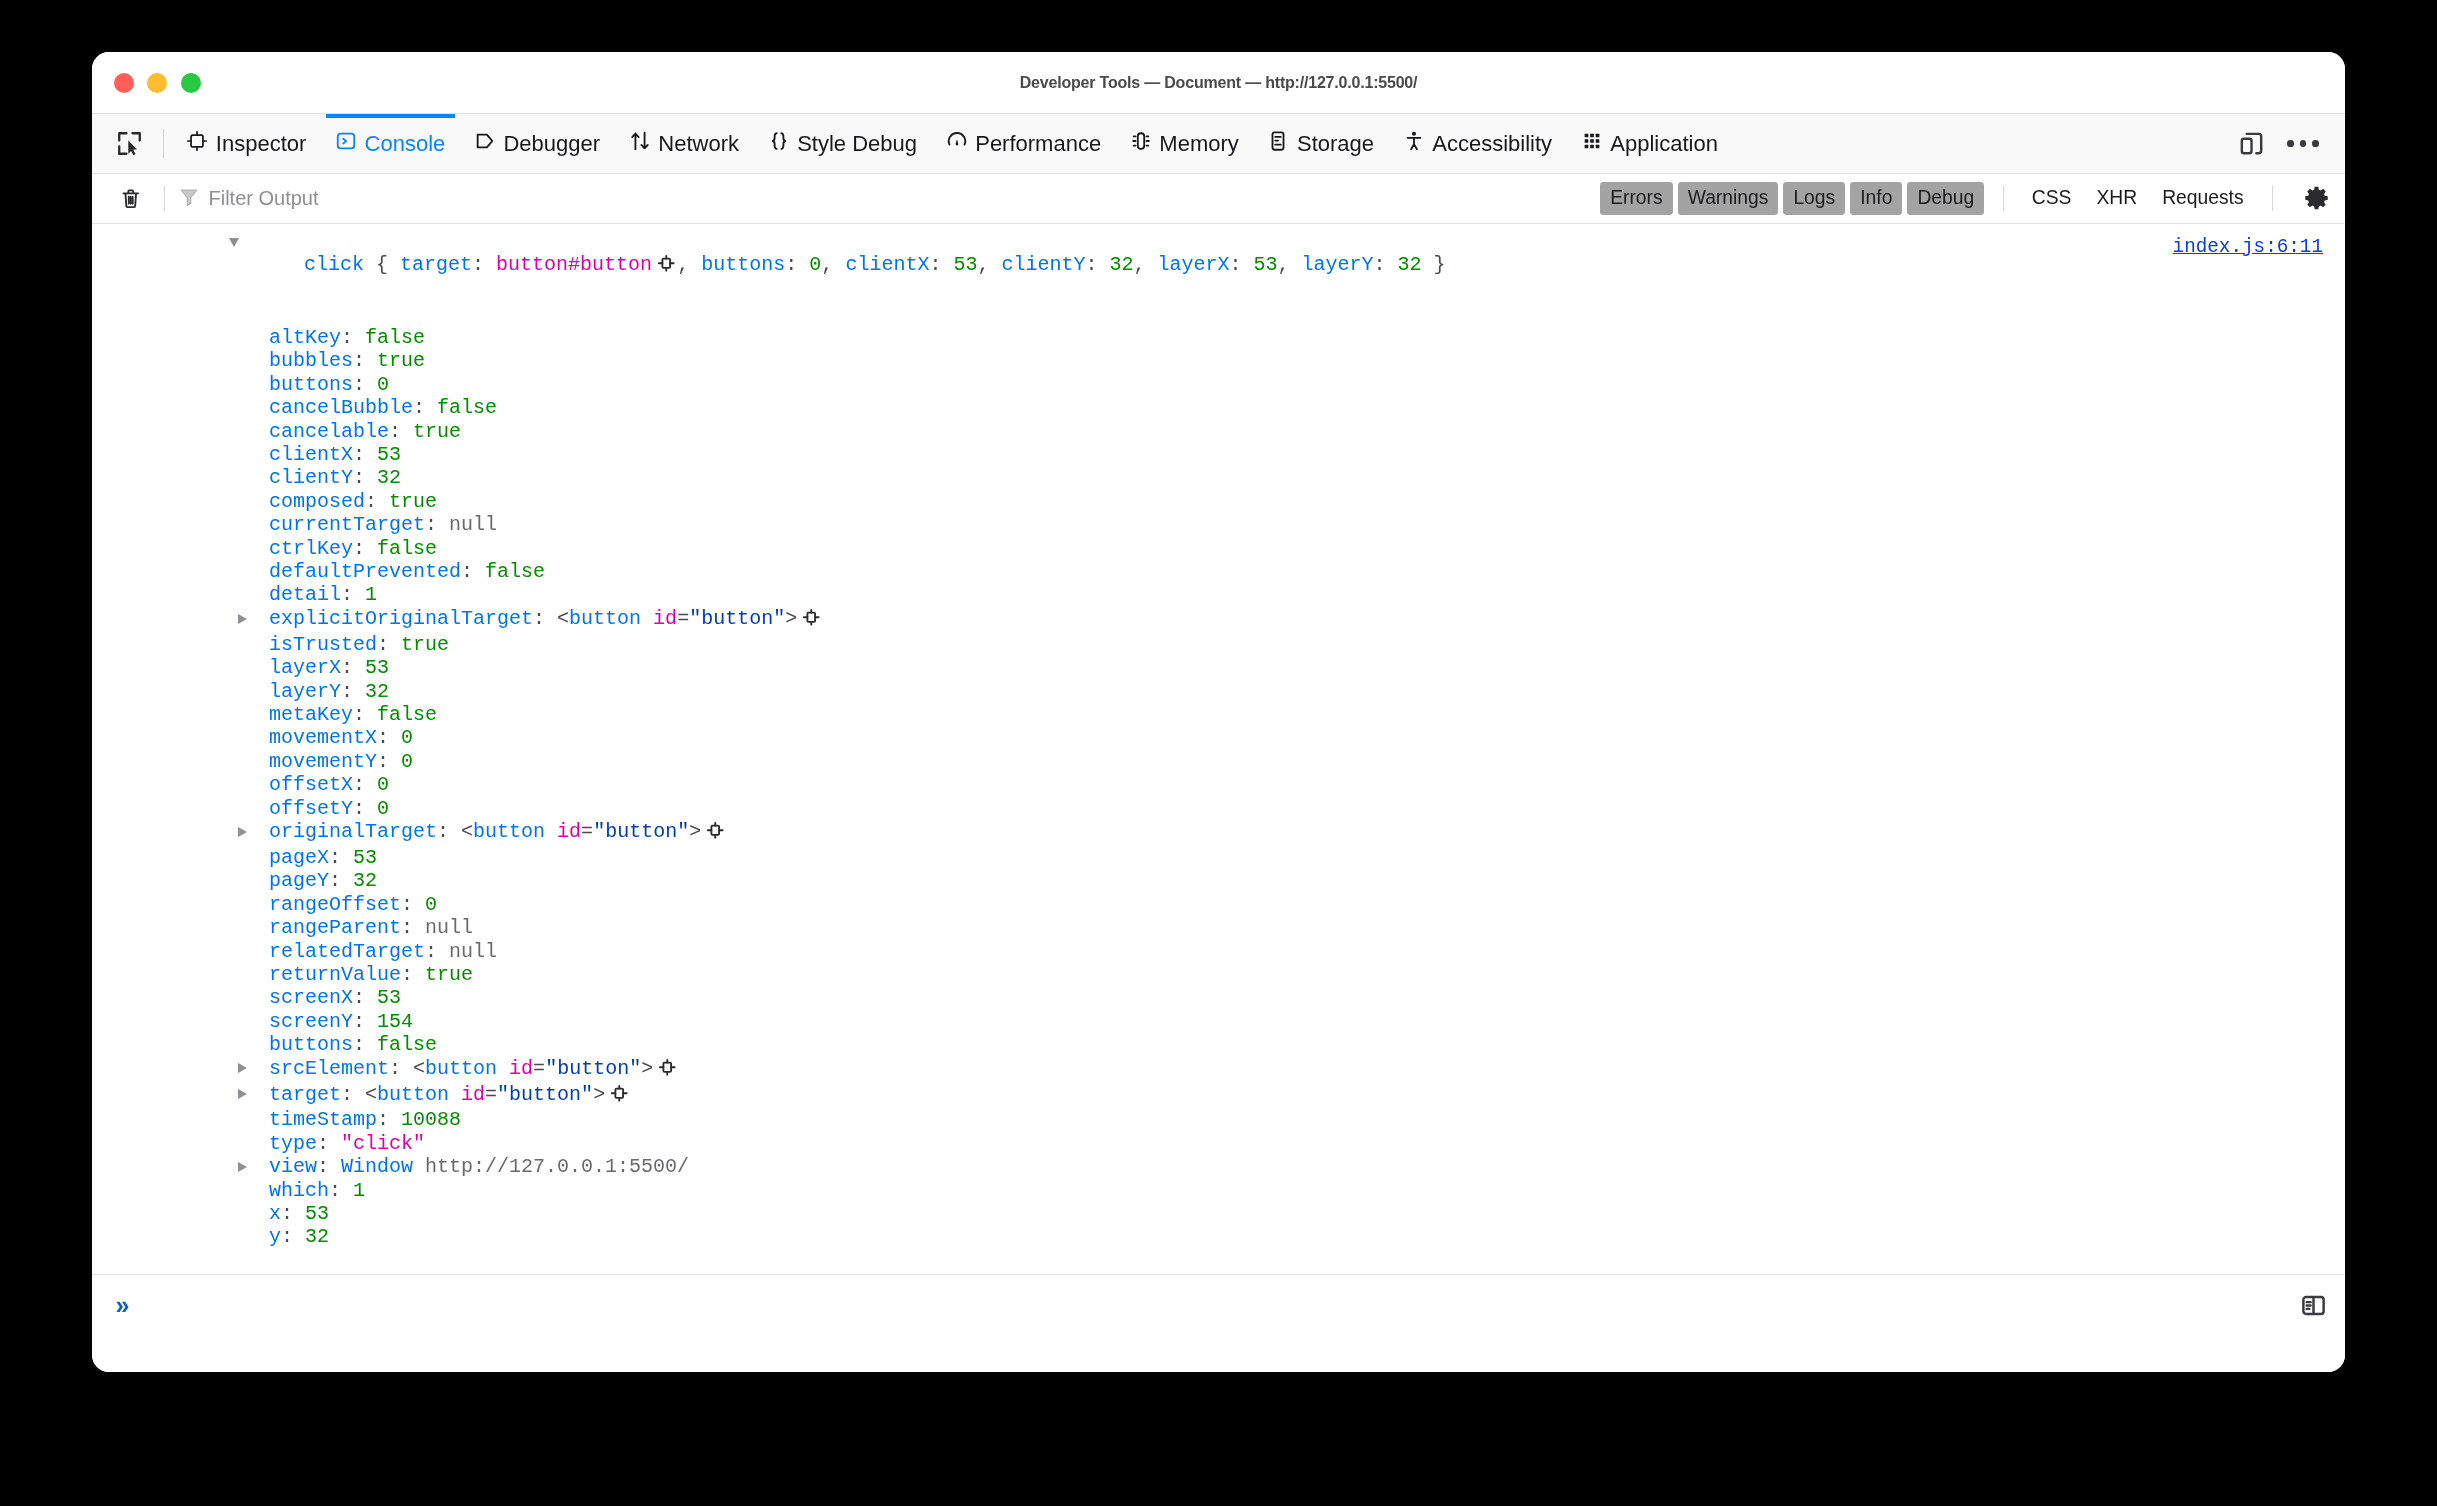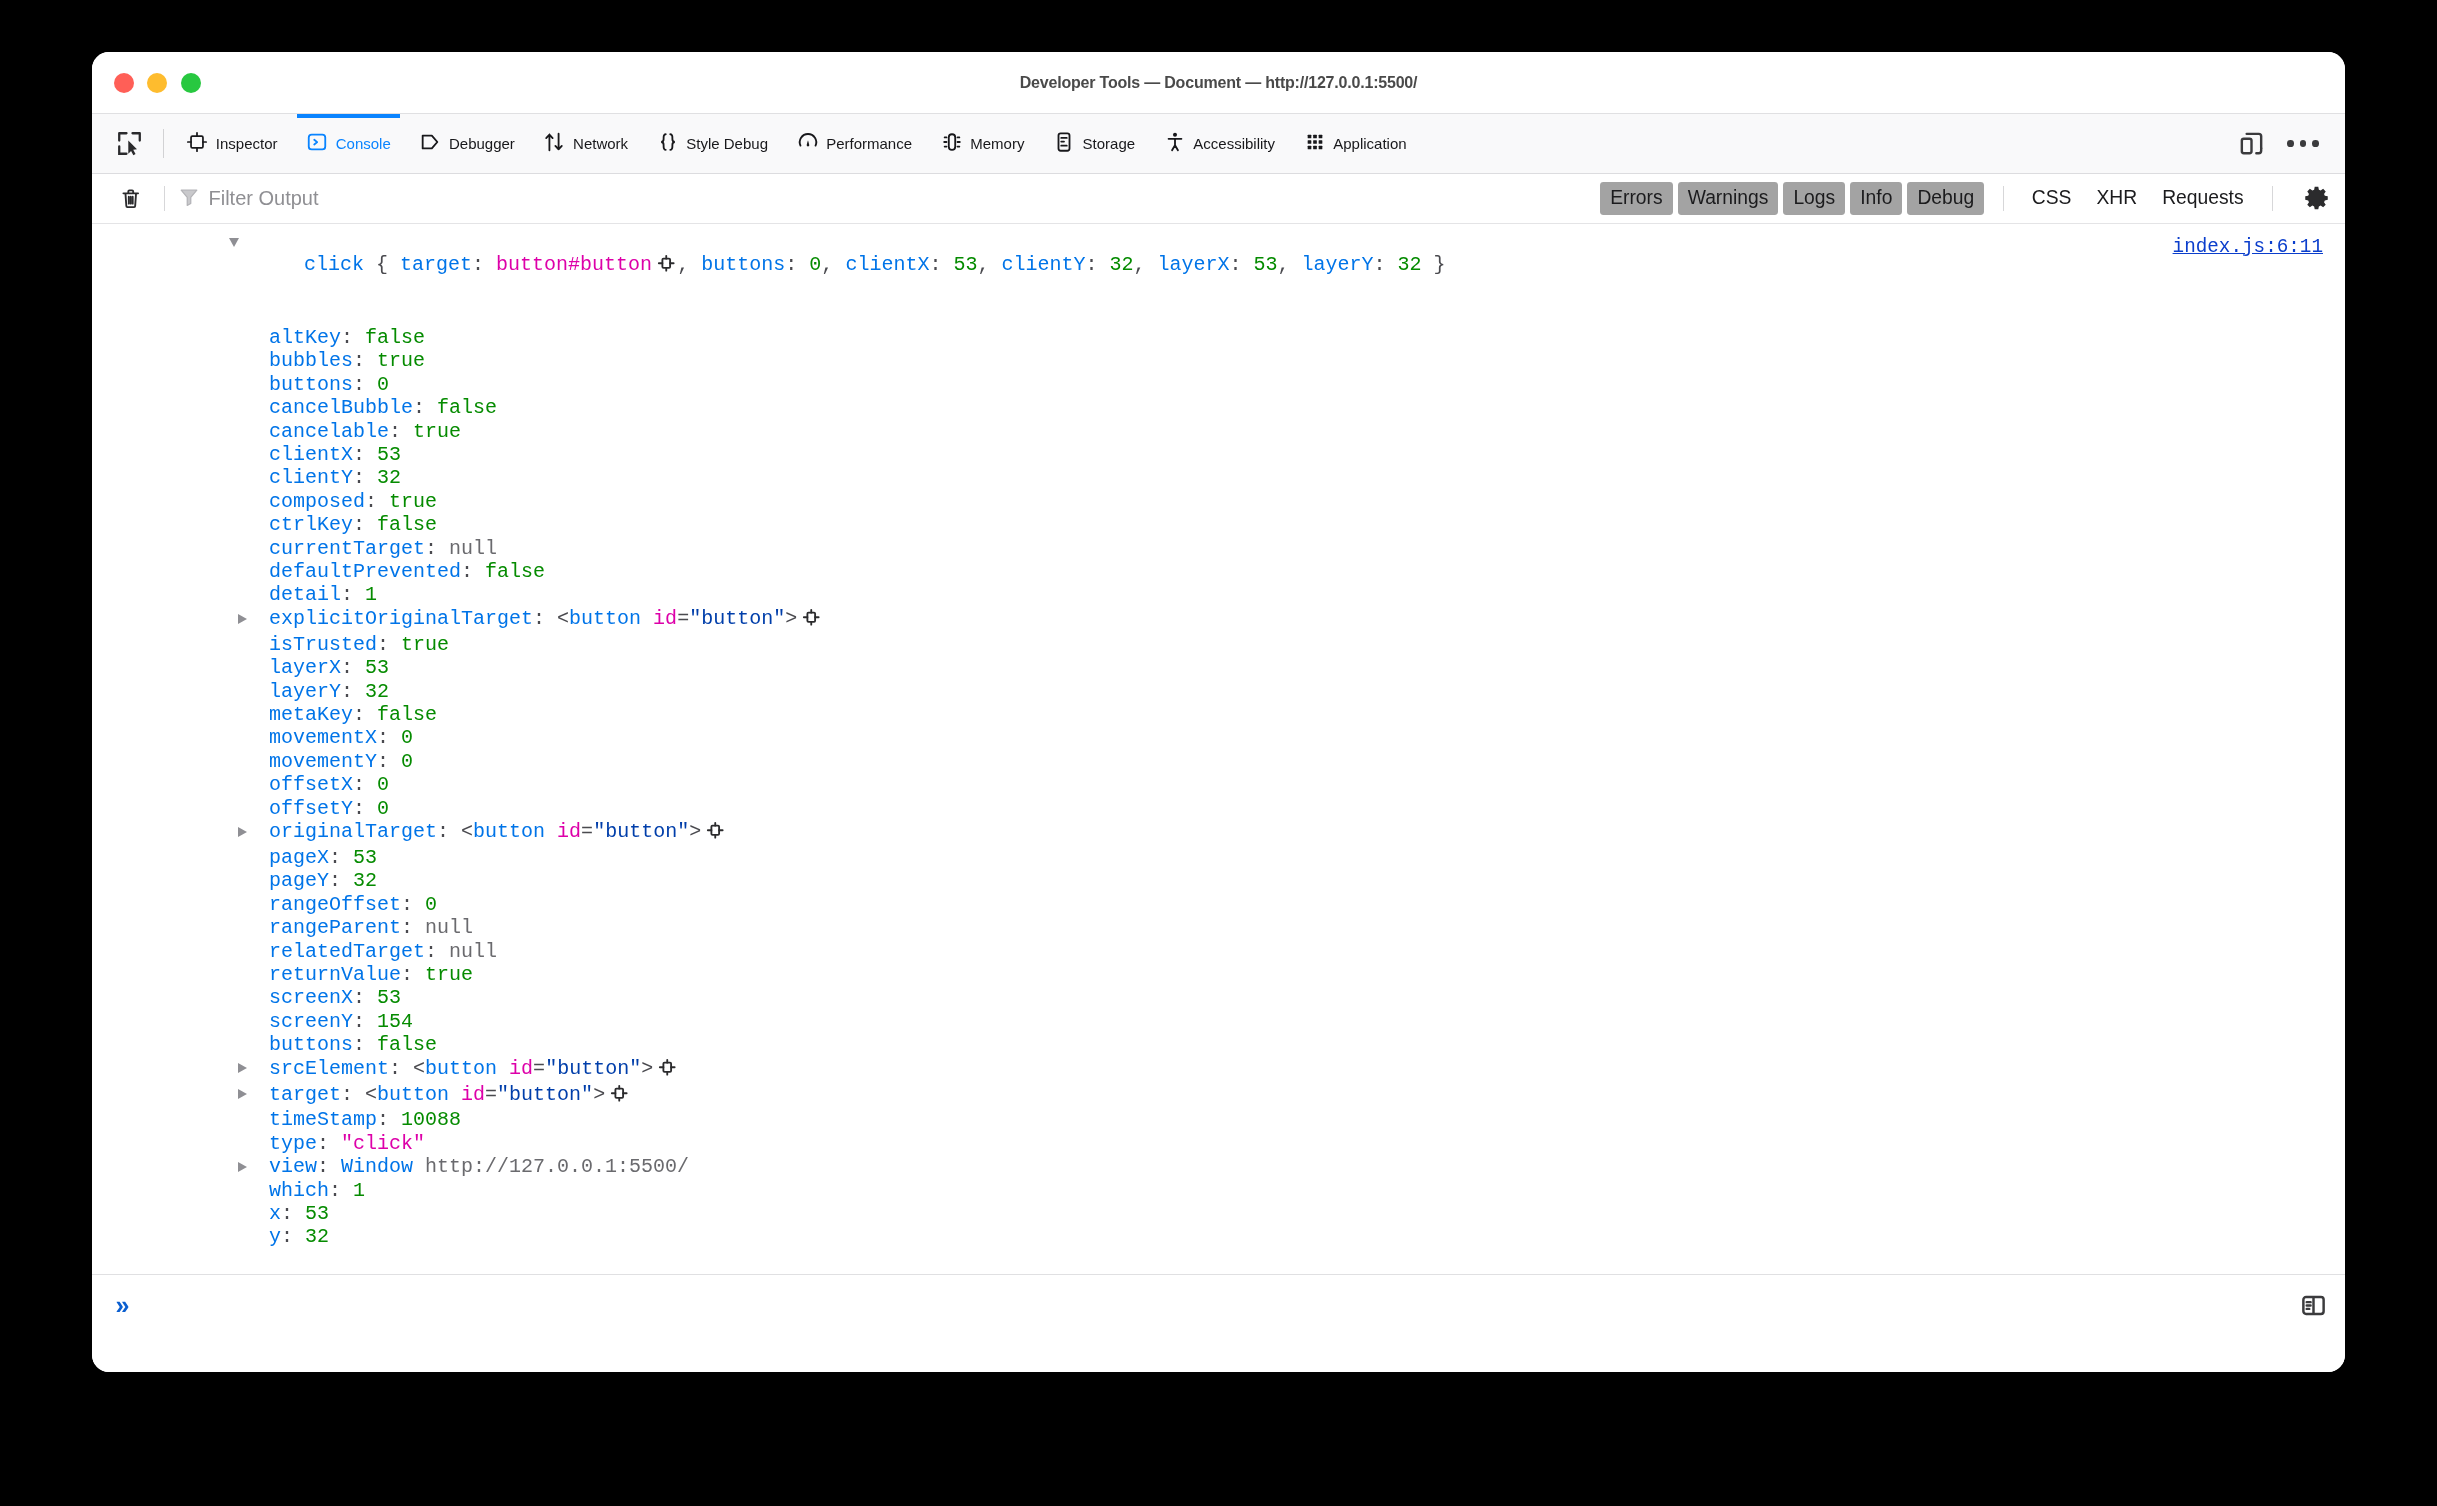--- a/index.html
+++ b/index.html
@@ -71,21 +71,21 @@
     background: #d2d2d4;
     flex: 0 0 0.8px;
   }
   #tab-strip { display: flex; align-items: stretch; }
   .dt-tab {
     position: relative;
     display: flex;
     align-items: center;
     gap: 7.6px;
     padding: 0 14.3px;
-    font-size: 15px;
+    font-size: 22px;
     color: #18181b;
     cursor: pointer;
     white-space: nowrap;
   }
   .dt-tab .tab-label { line-height: 1; }
   .dt-tab.selected { color: #0a84ff; }
   .dt-tab.selected::before {
     content: "";
     position: absolute;
     left: 5px; right: 5px; top: 0;
@@ -447,22 +447,22 @@
 
     <div id="property-list">
         <div class="log-row prop-row"><span class="tk-name">altKey</span><span class="tk-punct">: </span><span class="tk-val">false</span></div>
         <div class="log-row prop-row"><span class="tk-name">bubbles</span><span class="tk-punct">: </span><span class="tk-val">true</span></div>
         <div class="log-row prop-row"><span class="tk-name">buttons</span><span class="tk-punct">: </span><span class="tk-val">0</span></div>
         <div class="log-row prop-row"><span class="tk-name">cancelBubble</span><span class="tk-punct">: </span><span class="tk-val">false</span></div>
         <div class="log-row prop-row"><span class="tk-name">cancelable</span><span class="tk-punct">: </span><span class="tk-val">true</span></div>
         <div class="log-row prop-row"><span class="tk-name">clientX</span><span class="tk-punct">: </span><span class="tk-val">53</span></div>
         <div class="log-row prop-row"><span class="tk-name">clientY</span><span class="tk-punct">: </span><span class="tk-val">32</span></div>
         <div class="log-row prop-row"><span class="tk-name">composed</span><span class="tk-punct">: </span><span class="tk-val">true</span></div>
+        <div class="log-row prop-row"><span class="tk-name">currentTarget</span><span class="tk-punct">: </span><span class="tk-null">null</span></div>
         <div class="log-row prop-row"><span class="tk-name">ctrlKey</span><span class="tk-punct">: </span><span class="tk-val">false</span></div>
-        <div class="log-row prop-row"><span class="tk-name">currentTarget</span><span class="tk-punct">: </span><span class="tk-null">null</span></div>
         <div class="log-row prop-row"><span class="tk-name">defaultPrevented</span><span class="tk-punct">: </span><span class="tk-val">false</span></div>
         <div class="log-row prop-row"><span class="tk-name">detail</span><span class="tk-punct">: </span><span class="tk-val">1</span></div>
         <div class="log-row prop-row expandable"><span class="arrow arrow-right"></span><span class="tk-name">explicitOriginalTarget</span><span class="tk-punct">: </span><span><span class="tk-punct">&lt;</span><span class="tk-tag">button</span><span class="tk-punct"> </span><span class="tk-attr">id</span><span class="tk-punct">=</span><span class="tk-attrval">"button"</span><span class="tk-punct">&gt;</span></span><span class="node-badge"><svg width="18.5" height="18.5" viewBox="0 0 24 24" fill="none" stroke="#2b2b2d" stroke-width="2.4">
               <rect x="7" y="6" width="10" height="12" rx="1.4"></rect>
               <path d="M12 2.4v3.6M12 18v3.6M2.4 12h4.6M17 12h4.6" stroke-linecap="round"></path>
             </svg></span></div>
         <div class="log-row prop-row"><span class="tk-name">isTrusted</span><span class="tk-punct">: </span><span class="tk-val">true</span></div>
         <div class="log-row prop-row"><span class="tk-name">layerX</span><span class="tk-punct">: </span><span class="tk-val">53</span></div>
         <div class="log-row prop-row"><span class="tk-name">layerY</span><span class="tk-punct">: </span><span class="tk-val">32</span></div>
         <div class="log-row prop-row"><span class="tk-name">metaKey</span><span class="tk-punct">: </span><span class="tk-val">false</span></div>

